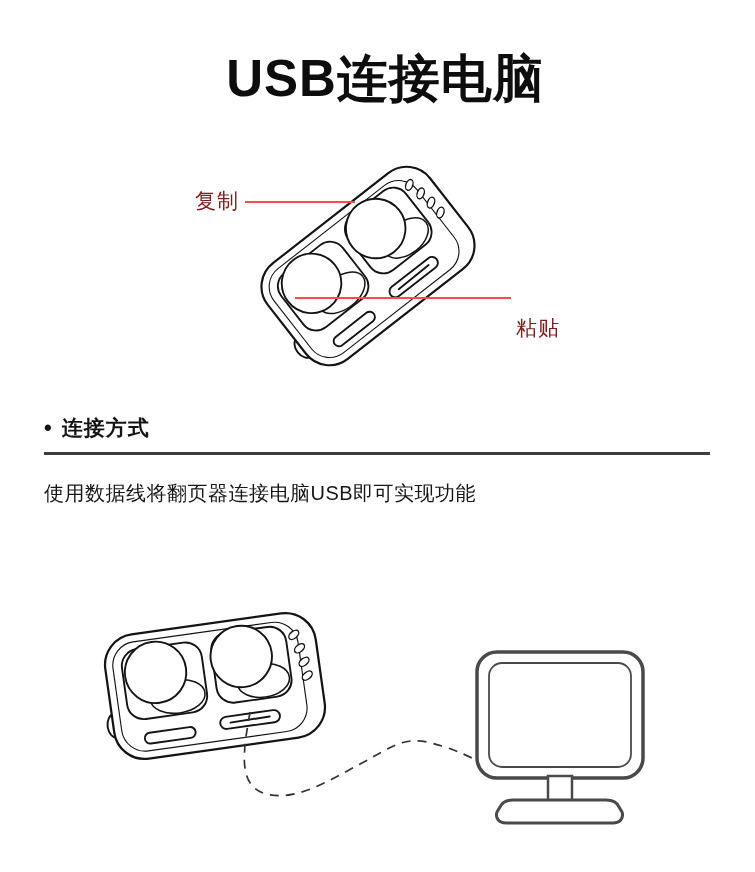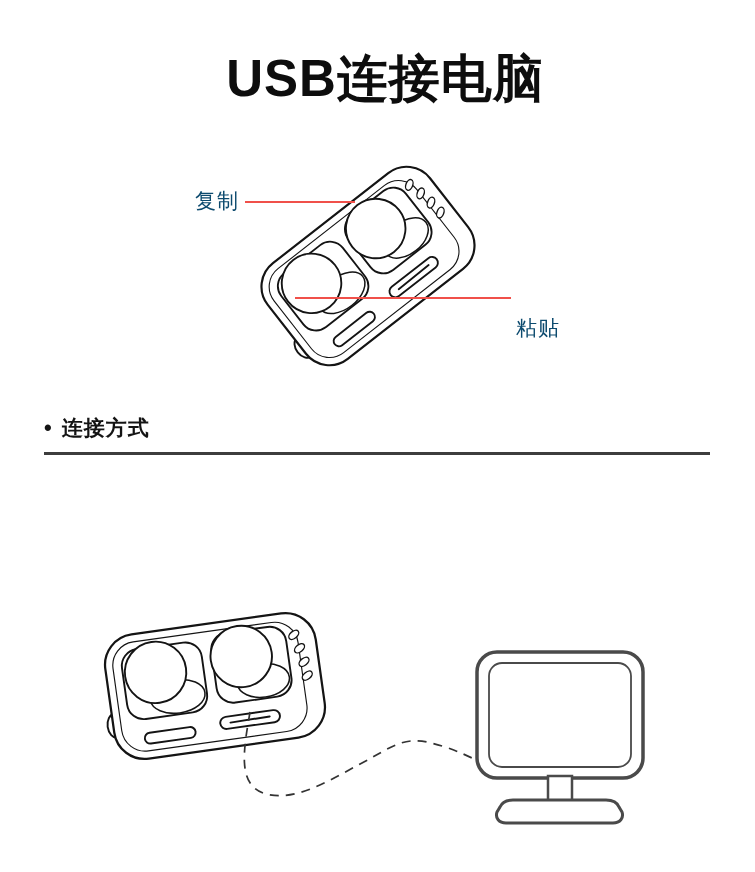--- a/index.html
+++ b/index.html
@@ -21,21 +21,21 @@
   }
   .fig{position:absolute;left:0;}
   .fig-top{top:0;width:755px;height:450px;}
   .fig-bottom{top:560px;width:755px;height:312px;}
   .callout-line{
     position:absolute;height:2px;background:#f0504a;
   }
   .callout-line.copy{left:245px;top:201px;width:110px;}
   .callout-line.paste{left:295px;top:297px;width:216px;}
   .callout-label{
-    position:absolute;font-size:21px;line-height:26px;color:#0c4a6e;
+    position:absolute;font-size:21px;line-height:26px;color:#7f1d1d;
     letter-spacing:1px;white-space:nowrap;
   }
   .callout-label.copy{left:195px;top:188px;}
   .callout-label.paste{left:516px;top:286px;margin-top:29px;}
   .section-heading-row{
     position:absolute;left:44px;top:414px;
     display:flex;align-items:center;gap:9px;
     font-size:21px;font-weight:700;color:#141414;letter-spacing:1px;
   }
   .section-heading-row .bullet{font-size:22px;line-height:1;}
@@ -95,20 +95,21 @@
   <span class="callout-label copy">复制</span>
 
   <div class="callout-line paste" style="background: rgb(240, 80, 74);"></div>
   <span class="callout-label paste">粘贴</span>
 
   <div class="section-heading-row">
     <span class="bullet">•</span>
     <span>连接方式</span>
   </div>
   <div class="section-divider" style="background: rgb(61, 61, 61);"></div>
+  <p class="section-body">使用数据线将翻页器连接电脑USB即可实现功能</p>
 
   <svg class="fig fig-bottom" viewBox="0 0 755 312">
 
     <g fill="none" stroke="#141414">
       <use href="#clicker" x="0" y="0" width="340" height="220" transform="translate(215,126) rotate(-8) scale(0.64) translate(-170,-110)"></use>
     </g>
 
     <path d="M 250,152
              C 244,188 236,226 266,234
              C 296,242 330,220 362,203

